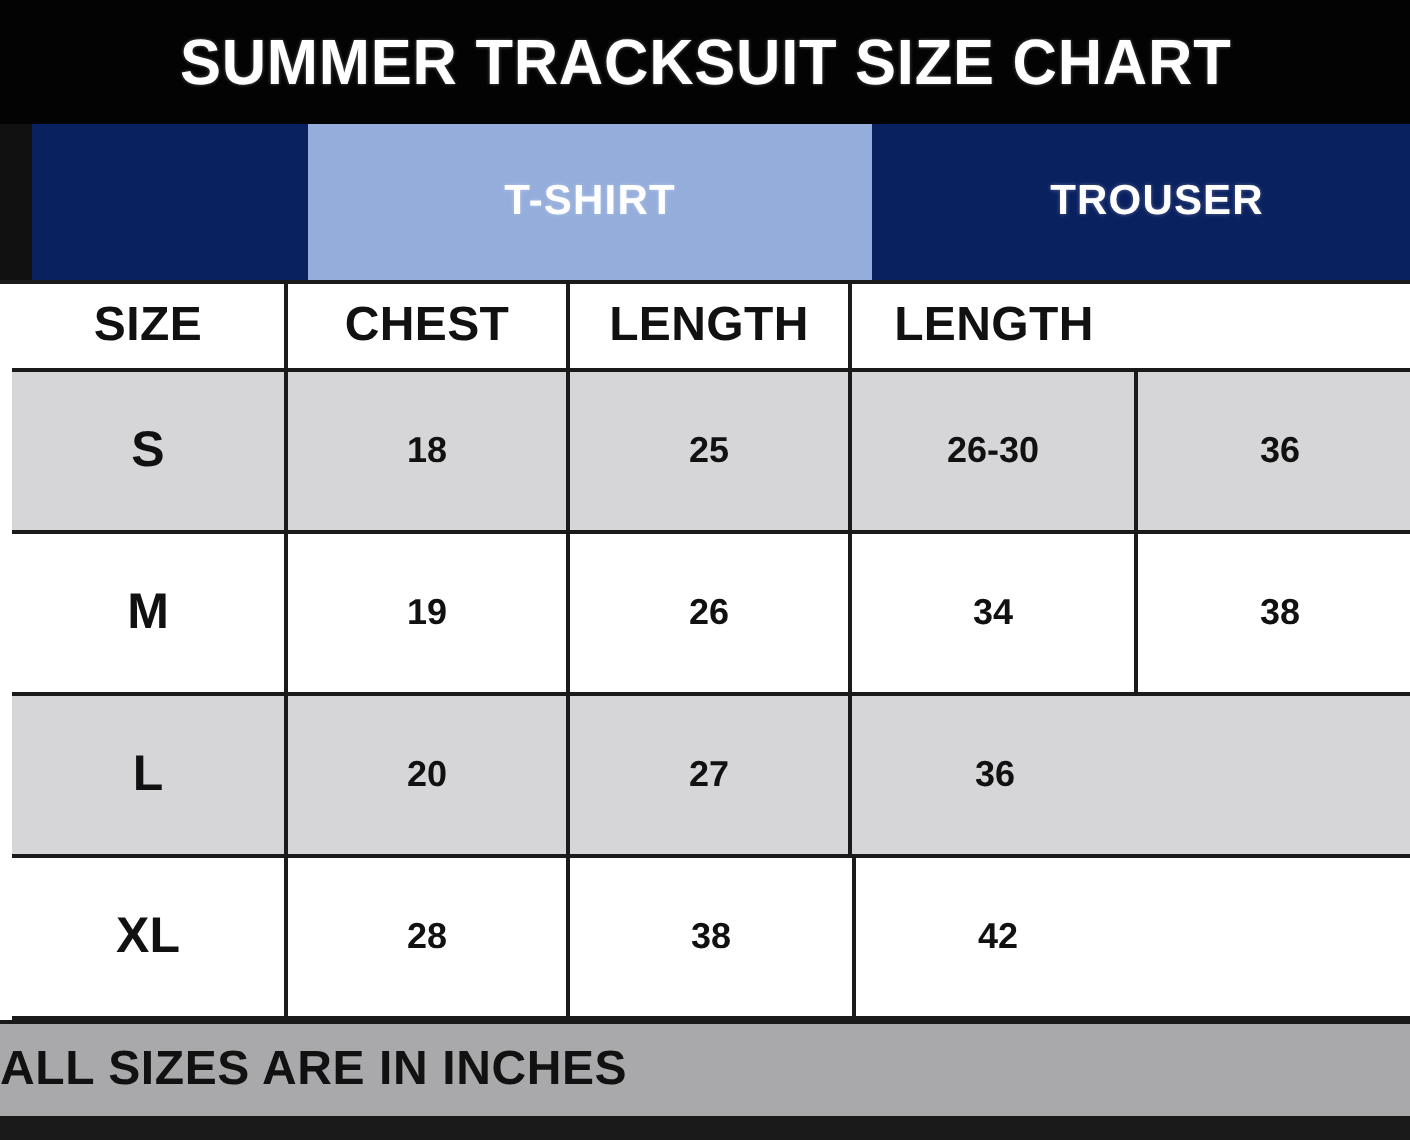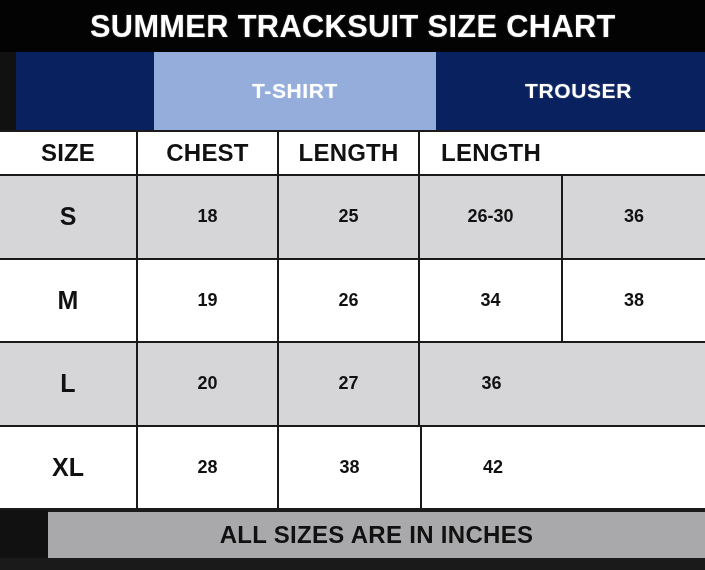--- a/index.html
+++ b/index.html
@@ -18,21 +18,21 @@
     width: 705px;
     height: 570px;
     background: #111111;
     display: flex;
     flex-direction: column;
     box-sizing: border-box;
   }
 
   
   .title-band {
-    height: 52px;
+    height: 62px;
     background: #030303;
     display: flex;
     align-items: center;
     justify-content: center;
     flex: 0 0 auto;
   }
   .title-text {
     color: #ffffff;
     font-size: 32px;
     font-weight: bold;
@@ -66,20 +66,21 @@
   .cat-tshirt { background: #94addb; }
   .cat-trouser{ background: #0a2160; }
 
   
   .table-wrap {
     flex: 1 1 auto;
     display: flex;
     flex-direction: column;
     background: #ffffff;
     border-top: 2px solid #1a1a1a;
+    padding-left: 6px;
   }
   .trow {
     display: flex;
     box-sizing: border-box;
     border-bottom: 2px solid #1a1a1a;
   }
   .trow.header-row {
     height: 44px;
     background: #ffffff;
   }
@@ -123,23 +124,21 @@
     font-size: 25px;
   }
 
   
   .footer-band {
     height: 46px;
     flex: 0 0 auto;
     background: #a9a9ab;
     display: flex;
     align-items: center;
-    justify-content: center;
     border-top: 2px solid #1a1a1a;
-    margin-left: 48px;
   }
   .footer-text {
     color: #111111;
     font-size: 24px;
     font-weight: bold;
     letter-spacing: 0.3px;
     white-space: nowrap;
   }
   .bottom-rule {
     height: 12px;

